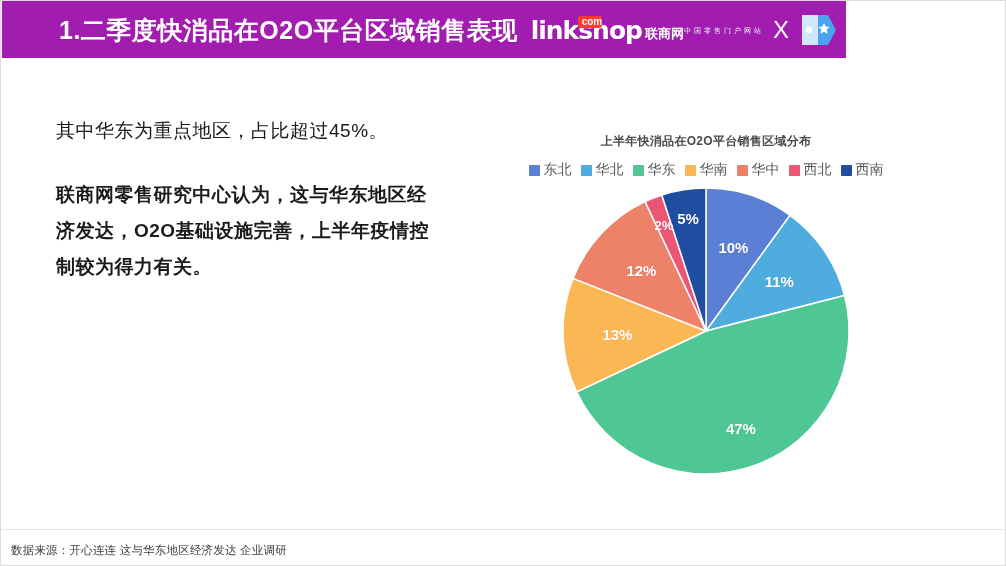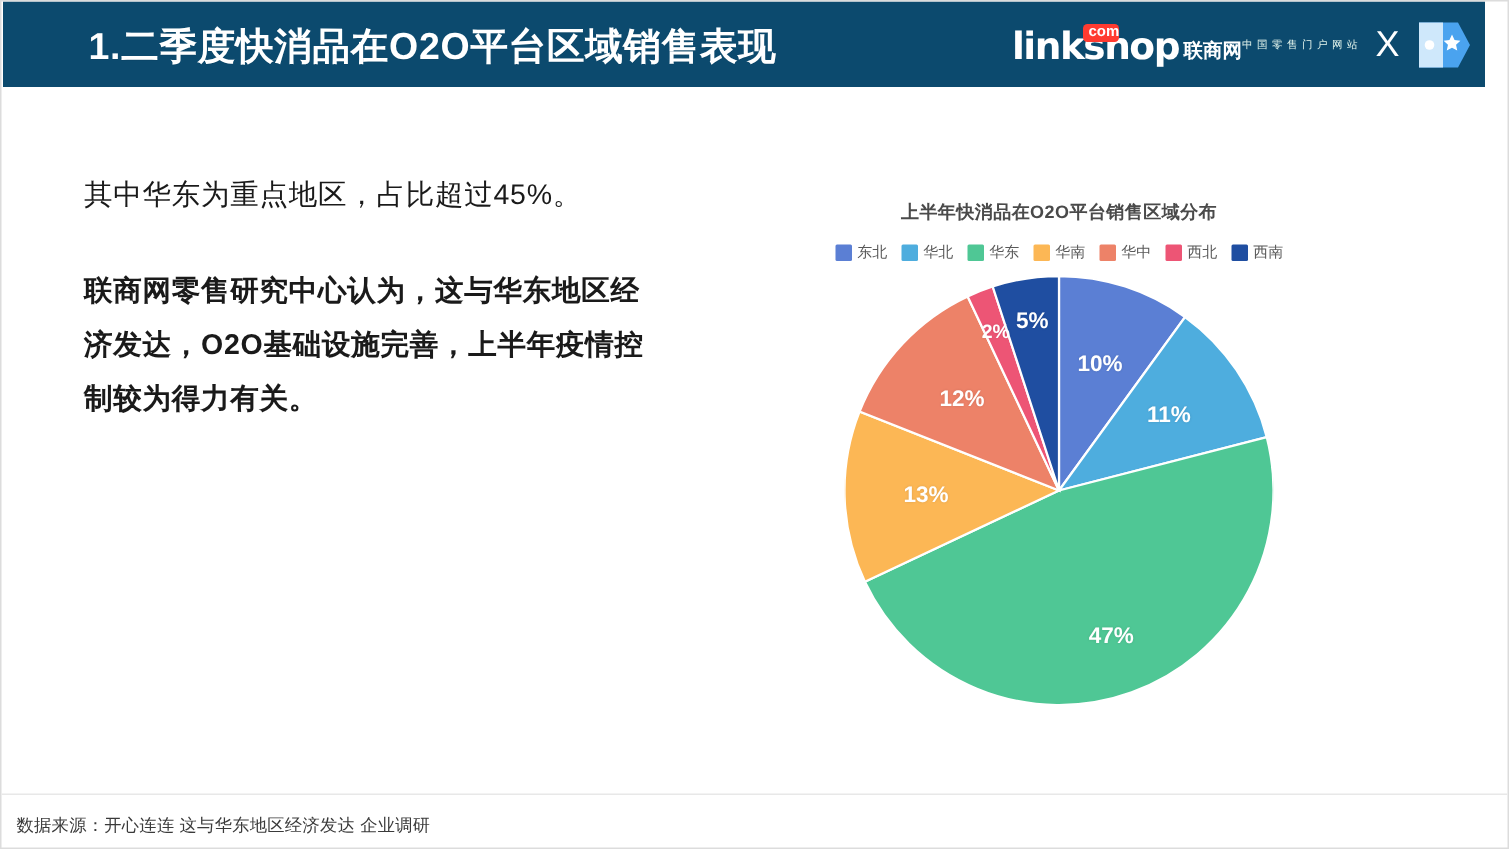--- a/index.html
+++ b/index.html
@@ -21,23 +21,23 @@
     box-sizing: border-box;
     border: 1px solid #dcdcdc;
     overflow: hidden;
   }
 
   
   .header-bar {
     position: absolute;
     left: 1px;
     top: 0;
-    width: 988px;
+    width: 844px;
     height: 57px;
-    background: #0c4a6e;
+    background: #a21caf;
     overflow: hidden;
     text-align: right;
   }
   .header-title {
     position: absolute;
     left: 57px;
     top: 13px;
     font-size: 25px;
     font-weight: bold;
     color: #ffffff;
@@ -181,21 +181,21 @@
     gap: 4px;
     white-space: nowrap;
   }
   .legend-swatch {
     width: 11px;
     height: 11px;
     display: inline-block;
     border-radius: 1px;
   }
   .legend-label {
-    font-size: 10px;
+    font-size: 14px;
     color: #595959;
   }
   .pie-wrap {
     position: relative;
     width: 286px;
     height: 286px;
     margin: 9px auto 0 auto;
   }
   .pie-svg { display: block; }
   .pie-label {

